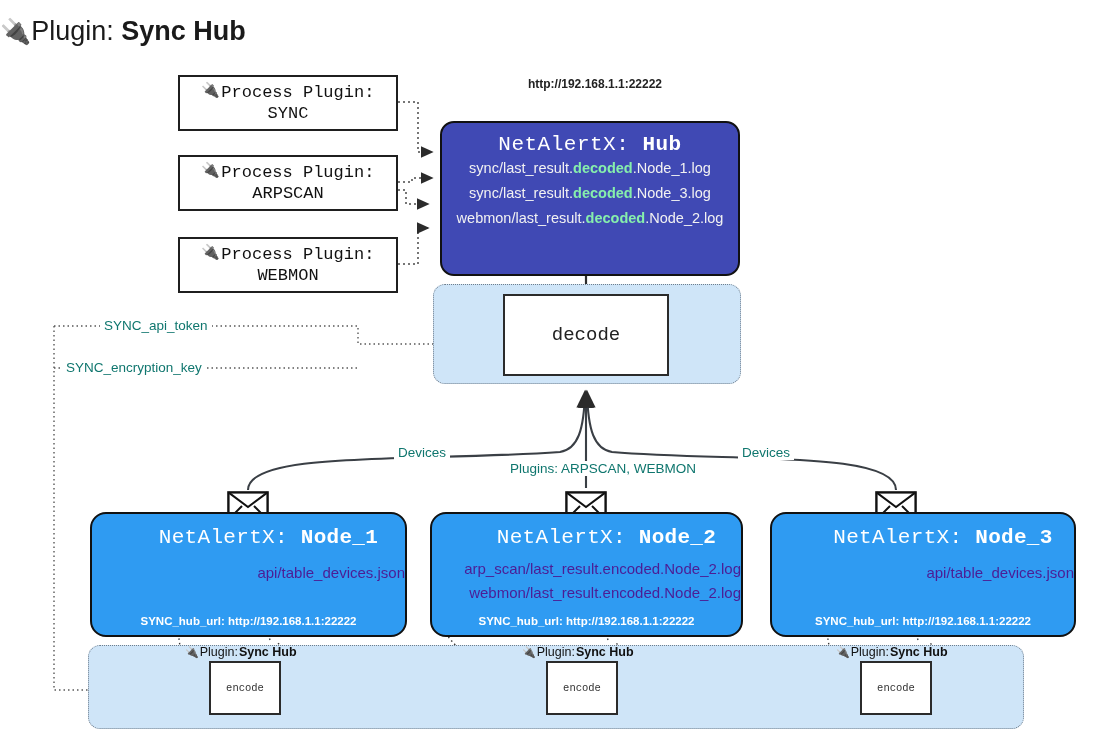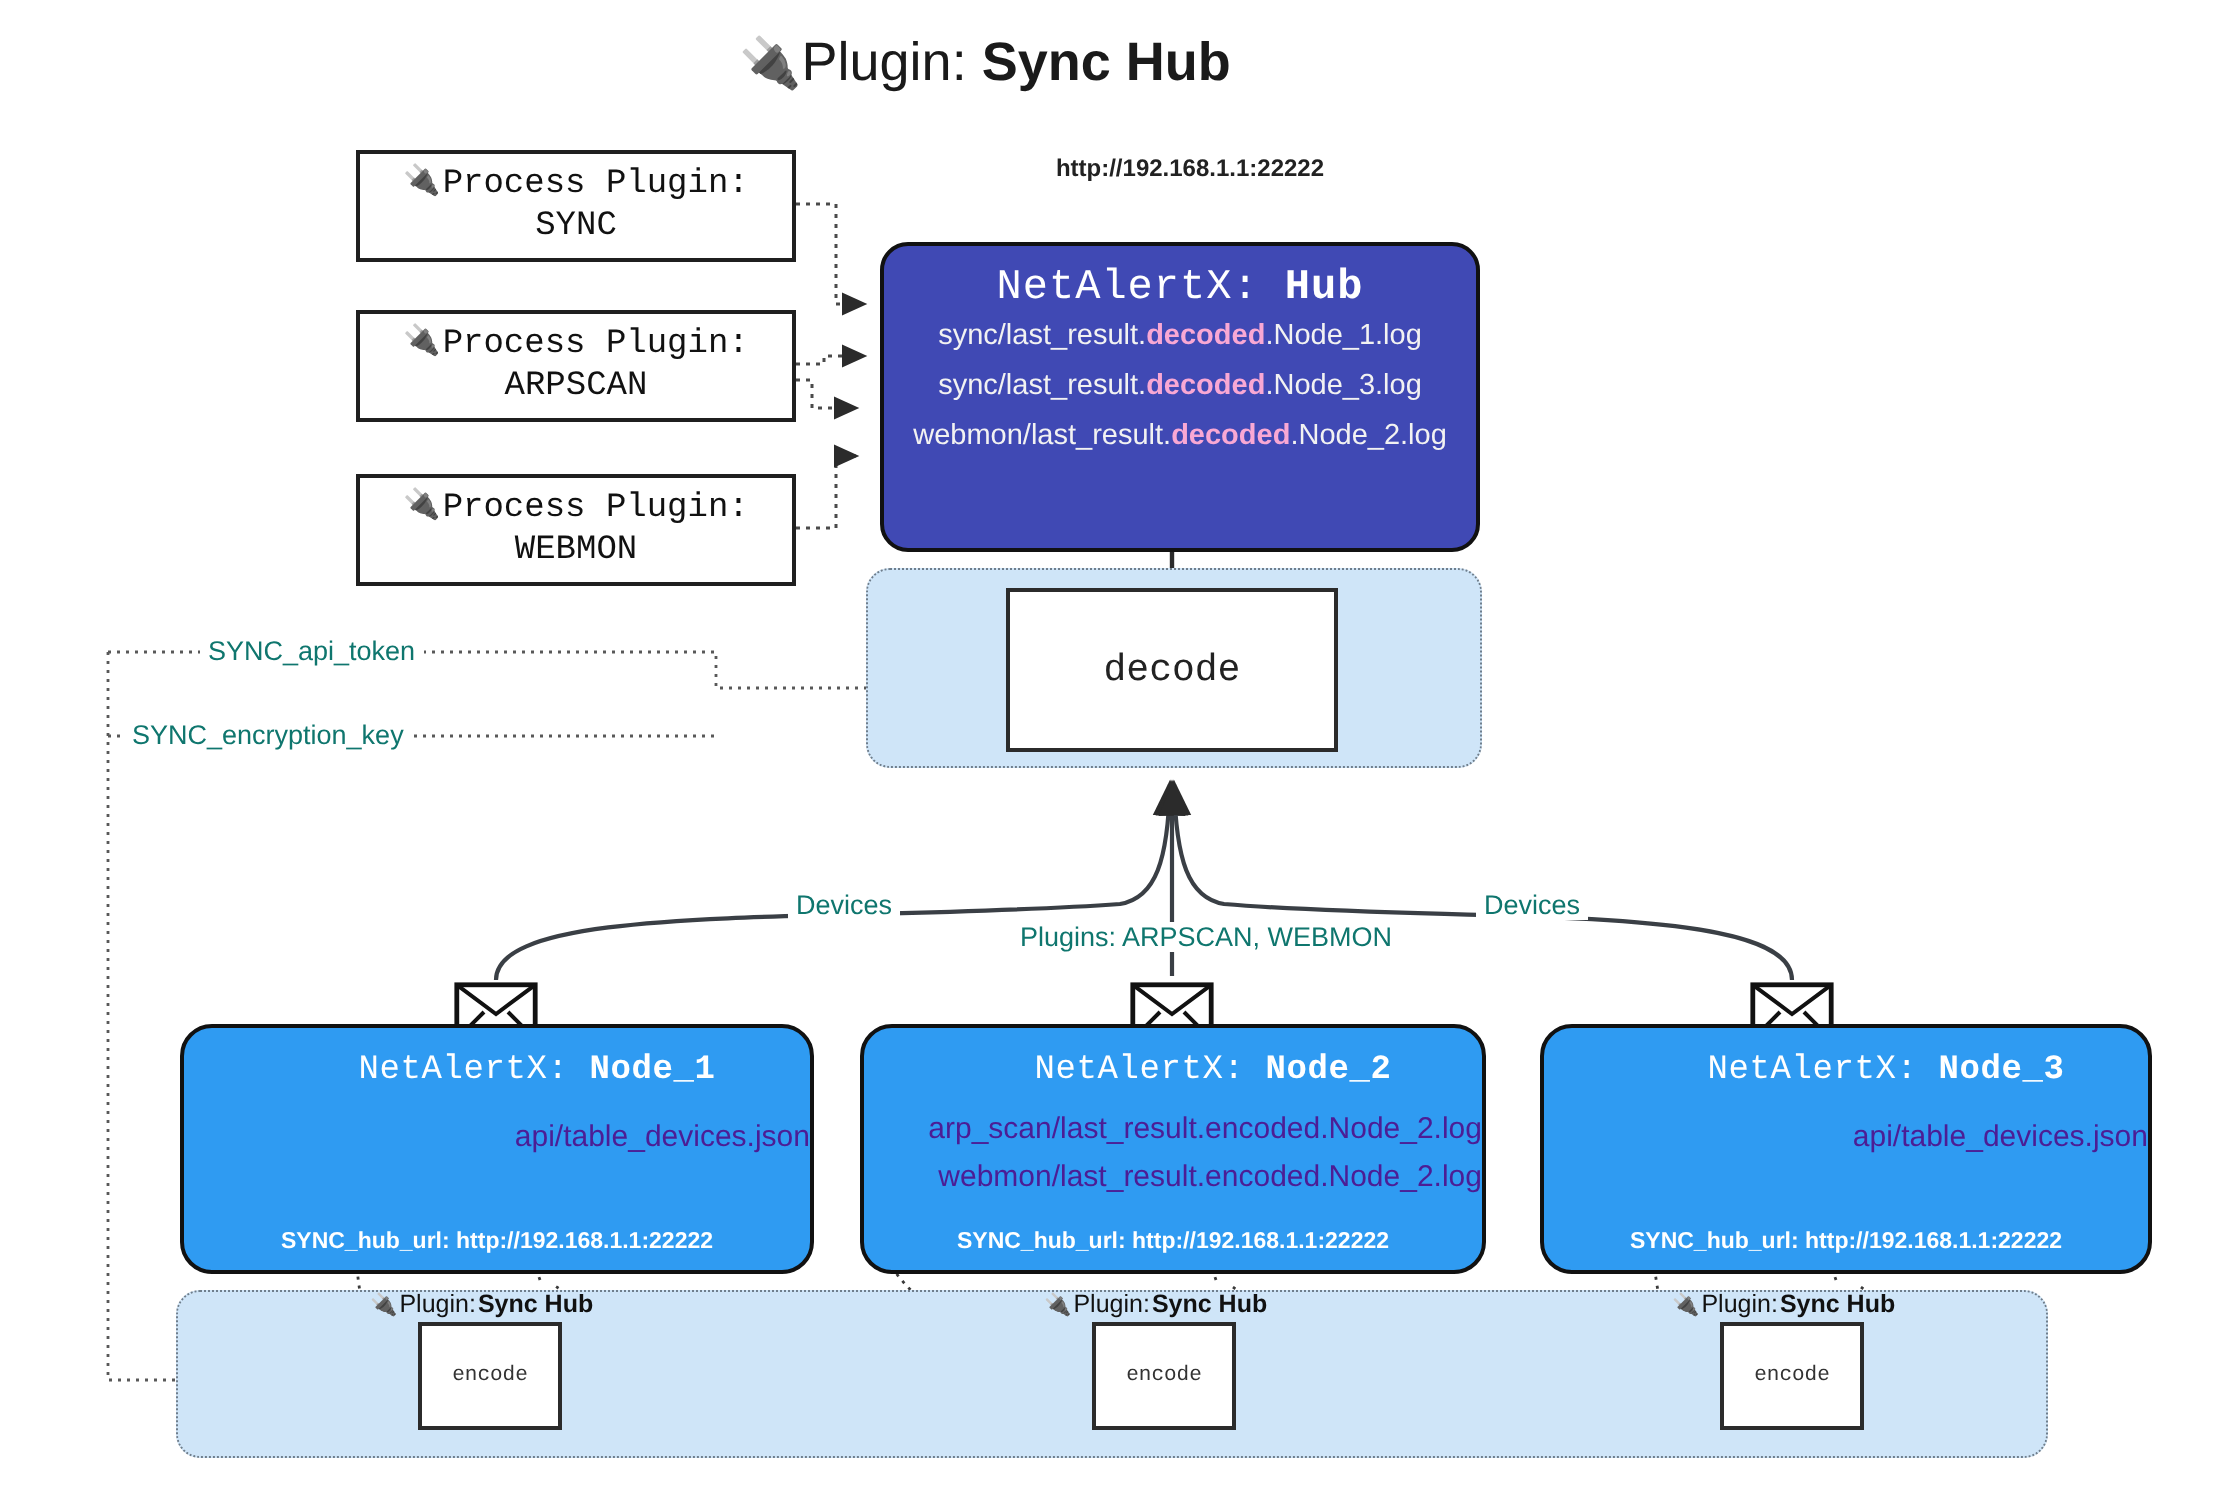--- a/index.html
+++ b/index.html
@@ -23,21 +23,21 @@
     left: 0; top: 0;
     width: 1117px; height: 754px;
     pointer-events: none;
   }
 
   
   #page-title {
     position: absolute;
     left: 0; top: 16px;
     width: 985px;
-    text-align: center;
+    text-align: left;
     font-size: 27px;
     color: #1a1a1a;
     white-space: nowrap;
   }
   #page-title .plug { font-size: 25px; }
   #page-title .t-light { font-weight: 400; }
   #page-title .t-bold { font-weight: 700; }
 
   
   .proc-box {
@@ -86,21 +86,21 @@
     white-space: nowrap;
   }
   #hub-title .b { font-weight: 700; }
   .hub-line {
     text-align: center;
     font-size: 14.5px;
     color: #f2f2f2;
     white-space: nowrap;
     line-height: 1.74;
   }
-  .hub-line .b { font-weight: 700; color: #f9a8d4; }
+  .hub-line .b { font-weight: 700; color: #86efac; }
 
   
   #decode-group {
     position: absolute;
     left: 433px; top: 284px;
     width: 308px; height: 100px;
     background: #cfe5f8;
     border: 1.6px dotted #6f7e8c;
     border-radius: 12px;
   }
@@ -132,21 +132,21 @@
     position: absolute;
     background: #2f9bf2;
     border: 2.5px solid #111;
     border-radius: 16px;
     color: #ffffff;
     overflow: hidden;
   }
   .node-title {
     text-align: center;
     font-family: "Liberation Mono", monospace;
-    font-size: 17px;
+    font-size: 21px;
     letter-spacing: 0.3px;
     margin-top: 12px;
     white-space: nowrap;
     padding-left: 40px;
   }
   .node-title .b { font-weight: 700; }
   .node-line {
     text-align: right;
     font-size: 15px;
     color: #4c1d95;

